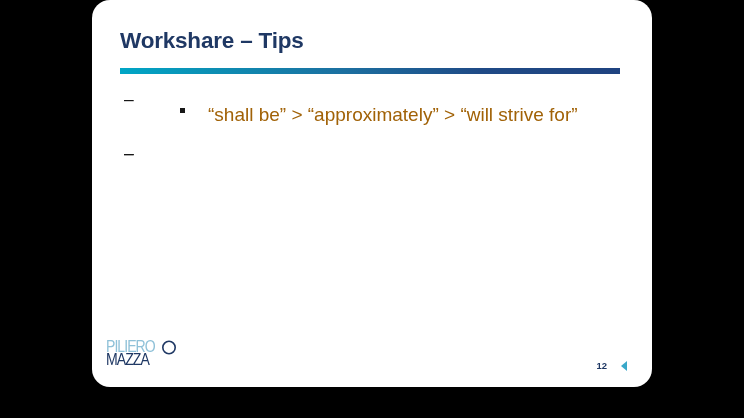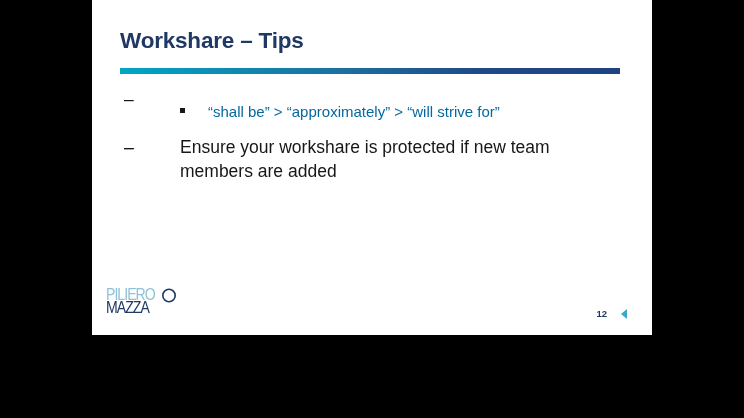--- a/index.html
+++ b/index.html
@@ -30,22 +30,23 @@
   }
   .letterbox-left  { left: 0;  width: 92px; }
   .letterbox-right { left: 652px; width: 92px; }
 
   
   .slide {
     position: absolute;
     top: 0;
     left: 92px;
     width: 560px;
-    height: 335px;
+    height: 387px;
     background: #ffffff;
+    border-radius: 18px;
   }
 
   
   .slide-title {
     position: absolute;
     left: 28px;
     top: 28px;
     font-size: 22.5px;
     font-weight: bold;
     color: #1f3864;
@@ -87,23 +88,23 @@
     line-height: 1.35;
     color: #171717;
   }
 
   .sublist {
     margin: 8px 0 14px 0;
   }
   .bullet-l2 {
     position: relative;
     padding-left: 88px;
-    font-size: 15px;
+    font-size: 19px;
     line-height: 1.35;
-    color: #0369a1;
+    color: #a16207;
   }
   .square-marker {
     position: absolute;
     left: 60px;
     top: 6px;
     width: 5px;
     height: 5px;
     background: #171717;
   }
 
@@ -166,21 +167,20 @@
           <span>“shall be” &gt; “approximately” &gt; “will strive for”</span>
         </div>
       </div>
 
       <div class="bullet-l1">
         <span class="dash-marker">–</span>
       </div>
 
       <div class="bullet-l1">
         <span class="dash-marker">–</span>
-        <span>Ensure your workshare is protected if new team members are added</span>
       </div>
 
     </div>
 
     <div class="logo">
       <svg width="120" height="36" viewBox="0 0 120 36" xmlns="http://www.w3.org/2000/svg">
         <text id="logo-line1" x="0" y="15" font-family="Liberation Sans, sans-serif" font-size="16" font-weight="normal" letter-spacing="-1.1" transform="scale(0.88,1)" fill="#8fc1d8">PILIERO</text>
         <circle cx="63" cy="10.5" r="6.2" fill="none" stroke="#1f3864" stroke-width="1.6"></circle>
         <text id="logo-line2" x="0" y="28" font-family="Liberation Sans, sans-serif" font-size="16" font-weight="normal" letter-spacing="-1.1" transform="scale(0.88,1)" fill="#1f3864">MAZZA</text>
       </svg>

